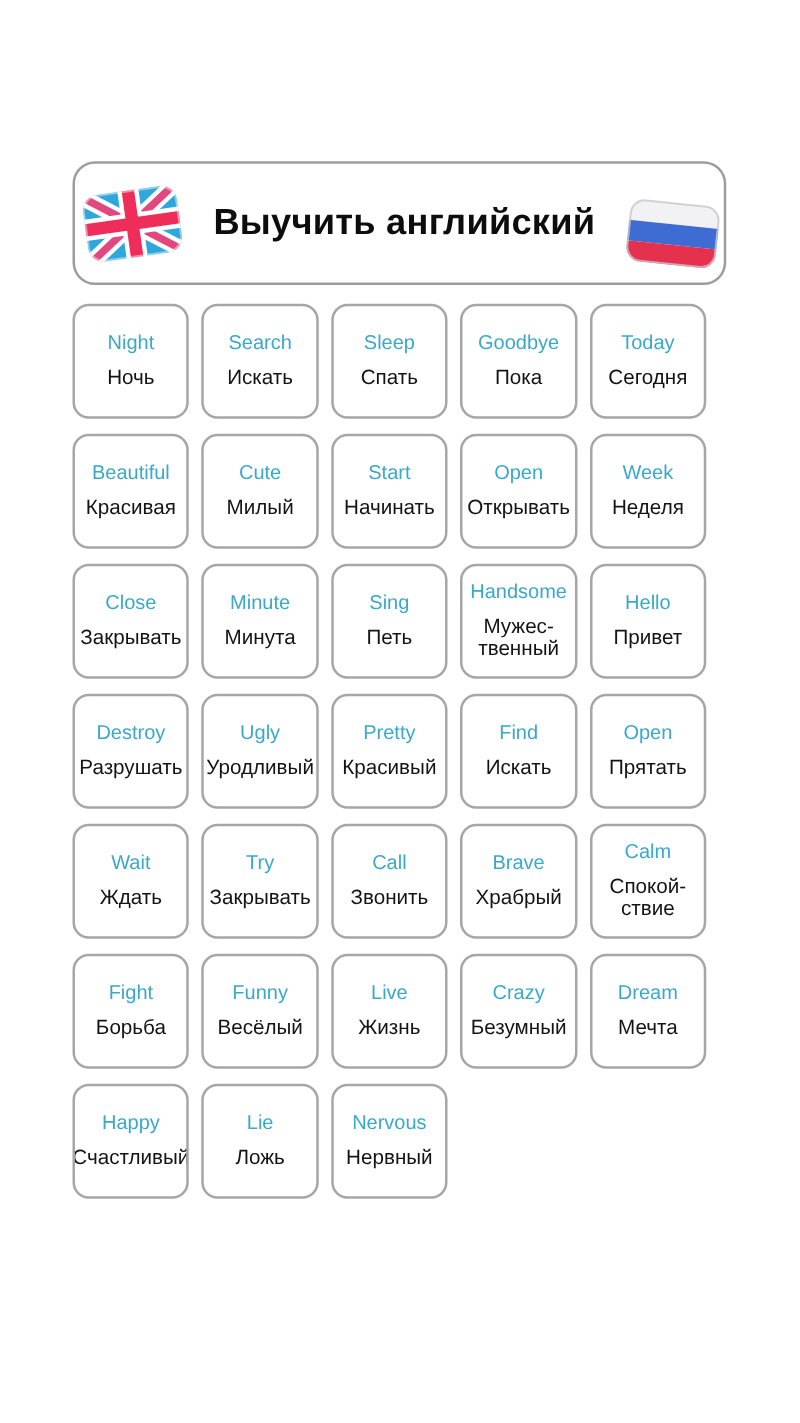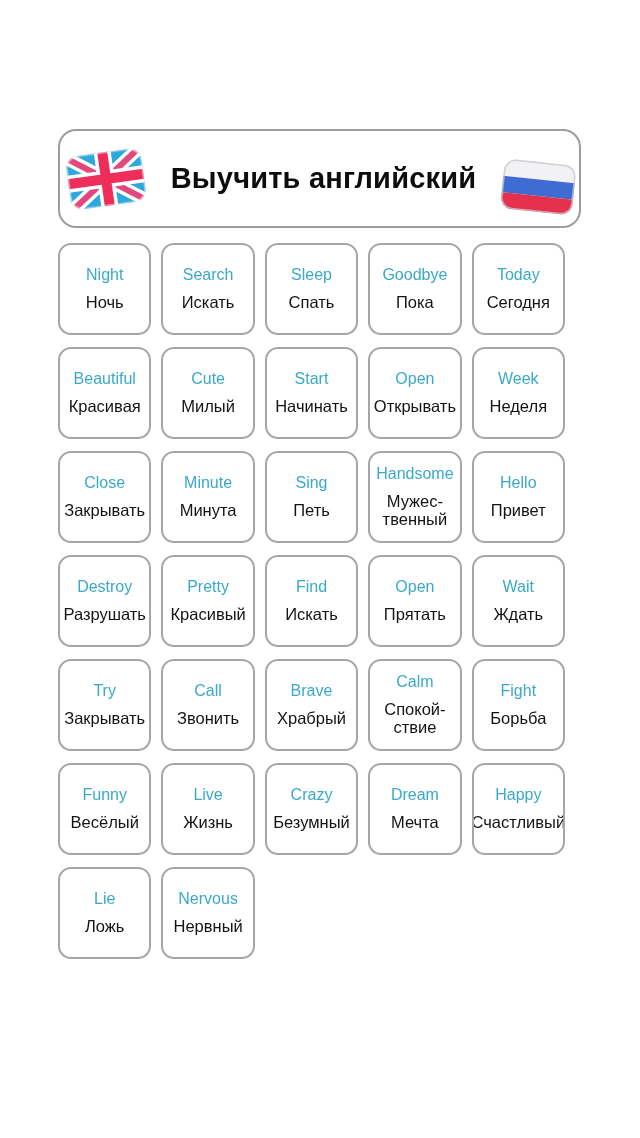--- a/index.html
+++ b/index.html
@@ -146,20 +146,24 @@
     </div>
     <div class="card">
       <div class="en">Hello</div>
       <div class="ru">Привет</div>
     </div>
     <div class="card">
       <div class="en">Destroy</div>
       <div class="ru">Разрушать</div>
     </div>
     <div class="card">
+      <div class="en">Ugly</div>
+      <div class="ru">Уродливый</div>
+    </div>
+    <div class="card">
       <div class="en">Pretty</div>
       <div class="ru">Красивый</div>
     </div>
     <div class="card">
       <div class="en">Find</div>
       <div class="ru">Искать</div>
     </div>
     <div class="card">
       <div class="en">Open</div>
       <div class="ru">Прятать</div>

